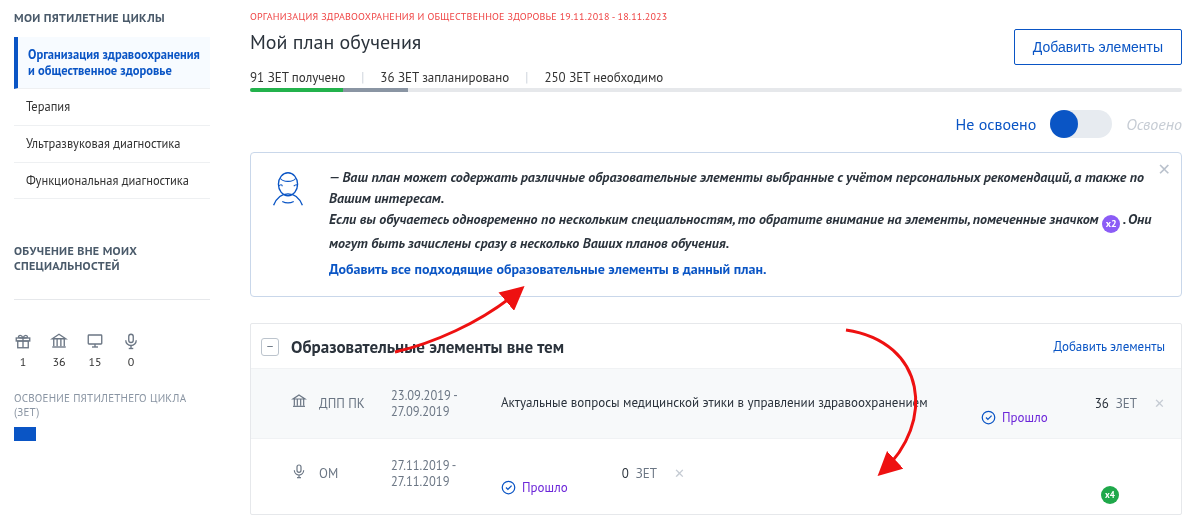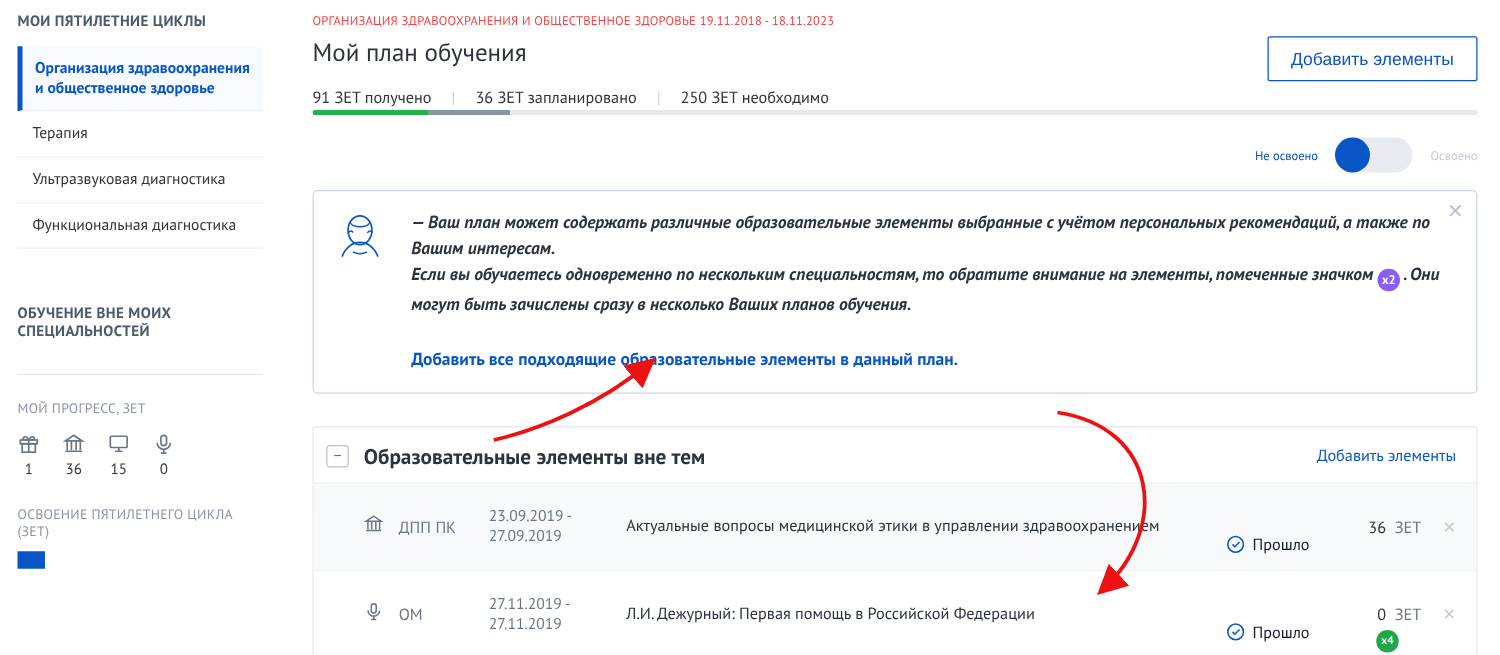--- a/index.html
+++ b/index.html
@@ -21,43 +21,43 @@
   .main { flex: 1; padding: 10px 18px 30px 40px; }
   .breadcrumb { font-size: 10px; color: #ef4444; letter-spacing: .2px; margin-bottom: 6px; }
   .topline { display: flex; justify-content: space-between; align-items: flex-start; }
   h1 { font-size: 20px; font-weight: 500; color: #2b333c; margin-bottom: 14px; }
   .add-btn { border: 1px solid #0a55c5; color: #0a55c5; background: #fff; padding: 9px 18px; font-size: 14px; border-radius: 2px; cursor: pointer; }
   .stats { display: flex; align-items: center; gap: 16px; font-size: 13px; color: #333; margin-bottom: 2px; }
   .stats .sep { color: #cbd2da; }
   .barwrap { height: 4px; background: #e6e8eb; border-radius: 2px; overflow: hidden; display: flex; }
   .bar-done { background: #23b24c; height: 100%; }
   .bar-plan { background: #8a95a3; height: 100%; }
-  .toggle-row { display: flex; align-items: center; justify-content: flex-end; gap: 14px; margin: 18px 0 14px; font-size: 10px; }
+  .toggle-row { display: flex; align-items: center; justify-content: flex-end; gap: 14px; margin: 18px 0 14px; font-size: 16px; }
   .toggle-row .tl { color: #0a55c5; }
-  .toggle-row .tr { color: #c6ccd4; }
+  .toggle-row .tr { color: #c6ccd4; font-style: italic; }
   .switch { width: 62px; height: 28px; background: #e7ebf0; border-radius: 14px; position: relative; cursor: pointer; }
   .knob { width: 28px; height: 28px; border-radius: 50%; background: #0a55c5; position: absolute; left: 0; top: 0; }
   .info-card { border: 1px solid #c9d7ea; border-radius: 4px; padding: 14px 18px 18px 14px; display: flex; gap: 18px; position: relative; margin-bottom: 26px; }
   .info-card .close { position: absolute; right: 10px; top: 6px; color: #b9c1cc; font-size: 16px; cursor: pointer; }
   .info-card .avatar { width: 46px; height: 46px; flex: 0 0 46px; }
   .info-card p { font-style: italic; font-weight: 600; font-size: 14px; color: #2b333c; line-height: 1.5; }
   .info-card p .badge-x2 { display: inline-flex; align-items: center; justify-content: center; width: 18px; height: 18px; border-radius: 50%; background: #8b5cf6; color: #fff; font-size: 10px; font-style: normal; font-weight: 700; vertical-align: -3px; }
-  .info-card a { display: inline-block; margin-top: 24px; color: #0a55c5; font-weight: 700; font-size: 14px; text-decoration: none; }
+  .info-card a { display: inline-block; margin-top: 6px; color: #0a55c5; font-weight: 700; font-size: 14px; text-decoration: none; }
   .section { border: 1px solid #e6e8eb; border-radius: 2px; padding: 0 0 6px 0; }
   .sec-head { display: flex; align-items: center; padding: 12px 16px 10px 10px; }
   .collapse { width: 18px; height: 18px; border: 1px solid #bcc4cd; border-radius: 3px; display: flex; align-items: center; justify-content: center; font-size: 13px; color: #6b7684; cursor: pointer; margin-right: 12px; }
   .sec-title { font-size: 17px; font-weight: 700; color: #2b333c; flex: 1; }
   .sec-add { color: #0a55c5; cursor: pointer; font-size: 13px; }
   .row { display: flex; align-items: center; padding: 12px 16px 12px 40px; border-top: 1px solid #f0f2f4; font-size: 13px; position: relative; }
   .row.alt { background: #f7f9fa; }
   .c-icon { width: 28px; flex: 0 0 28px; color: #6b7684; }
   .c-type { width: 72px; flex: 0 0 72px; color: #6b7684; }
   .c-date { width: 110px; flex: 0 0 110px; color: #6b7684; font-size: 12.5px; }
   .c-title { flex: 1; color: #2b333c; line-height: 1.35; padding-right: 20px; }
-  .c-status { width: 86px; flex: 0 0 86px; color: #0f172a; display: flex; align-items: center; gap: 6px; margin-top: 28px; }
+  .c-status { width: 86px; flex: 0 0 86px; color: #6d28d9; display: flex; align-items: center; gap: 6px; margin-top: 28px; }
   .c-status svg { flex: 0 0 auto; }
   .c-zet { width: 70px; flex: 0 0 70px; text-align: right; color: #2b333c; position: relative; }
   .c-zet .unit { color: #6b7684; }
   .c-close { width: 28px; flex: 0 0 28px; text-align: right; color: #c5cbd3; font-size: 13px; cursor: pointer; }
   .x4 { position: absolute; right: 62px; bottom: 4px; width: 18px; height: 18px; border-radius: 50%; background: #1fa84a; color: #fff; font-size: 9px; font-weight: 700; display: flex; align-items: center; justify-content: center; }
   .arrow { position: absolute; pointer-events: none; }
 </style>
 </head>
 <body>
 
@@ -78,21 +78,20 @@
       <div class="sb-item">
         <span>Функциональная диагностика</span>
       </div>
     </div>
 
     <div class="sb-block2">
       <div class="sb-title">ОБУЧЕНИЕ ВНЕ МОИХ СПЕЦИАЛЬНОСТЕЙ</div>
     </div>
 
     <div class="sb-block3">
-      <div style="font-size:11px;color:#8a95a3;letter-spacing:.2px">МОЙ ПРОГРЕСС, ЗЕТ</div>
       <div class="progress-icons">
         <div class="pi">
           <svg width="18" height="18" viewBox="0 0 24 24" fill="none" stroke-width="1.8">
               <rect x="3" y="8" width="18" height="4"></rect>
               <rect x="5" y="12" width="14" height="9"></rect>
               <line x1="12" y1="8" x2="12" y2="21"></line>
               <path d="M12 8c-2-5-6-4-6-1 0 1 1 1 6 1"></path>
               <path d="M12 8c2-5 6-4 6-1 0 1-1 1-6 1"></path>
             </svg>
           <span class="pi-val">1</span>
@@ -217,21 +216,20 @@
         <div class="c-icon">
           <svg width="16" height="16" viewBox="0 0 24 24" fill="none" stroke="#6b7684" stroke-width="1.8">
               <rect x="9" y="3" width="6" height="11" rx="3"></rect>
               <path d="M5 11a7 7 0 0 0 14 0"></path>
               <line x1="12" y1="18" x2="12" y2="22"></line>
               <line x1="9" y1="22" x2="15" y2="22"></line>
             </svg>
         </div>
         <div class="c-type">ОМ</div>
         <div class="c-date">27.11.2019 - 27.11.2019</div>
-        <div class="c-title">Л.И. Дежурный: Первая помощь в Российской Федерации</div>
         <div class="c-status">
           <svg width="15" height="15" viewBox="0 0 24 24" fill="none" stroke="#0a55c5" stroke-width="2">
               <circle cx="12" cy="12" r="10"></circle>
               <polyline points="8 12 11 15 17 9"></polyline>
             </svg>
           <span>Прошло</span>
         </div>
         <div class="c-zet">
           <span>0</span>&nbsp;&nbsp;<span class="unit">ЗЕТ</span>
         </div>

